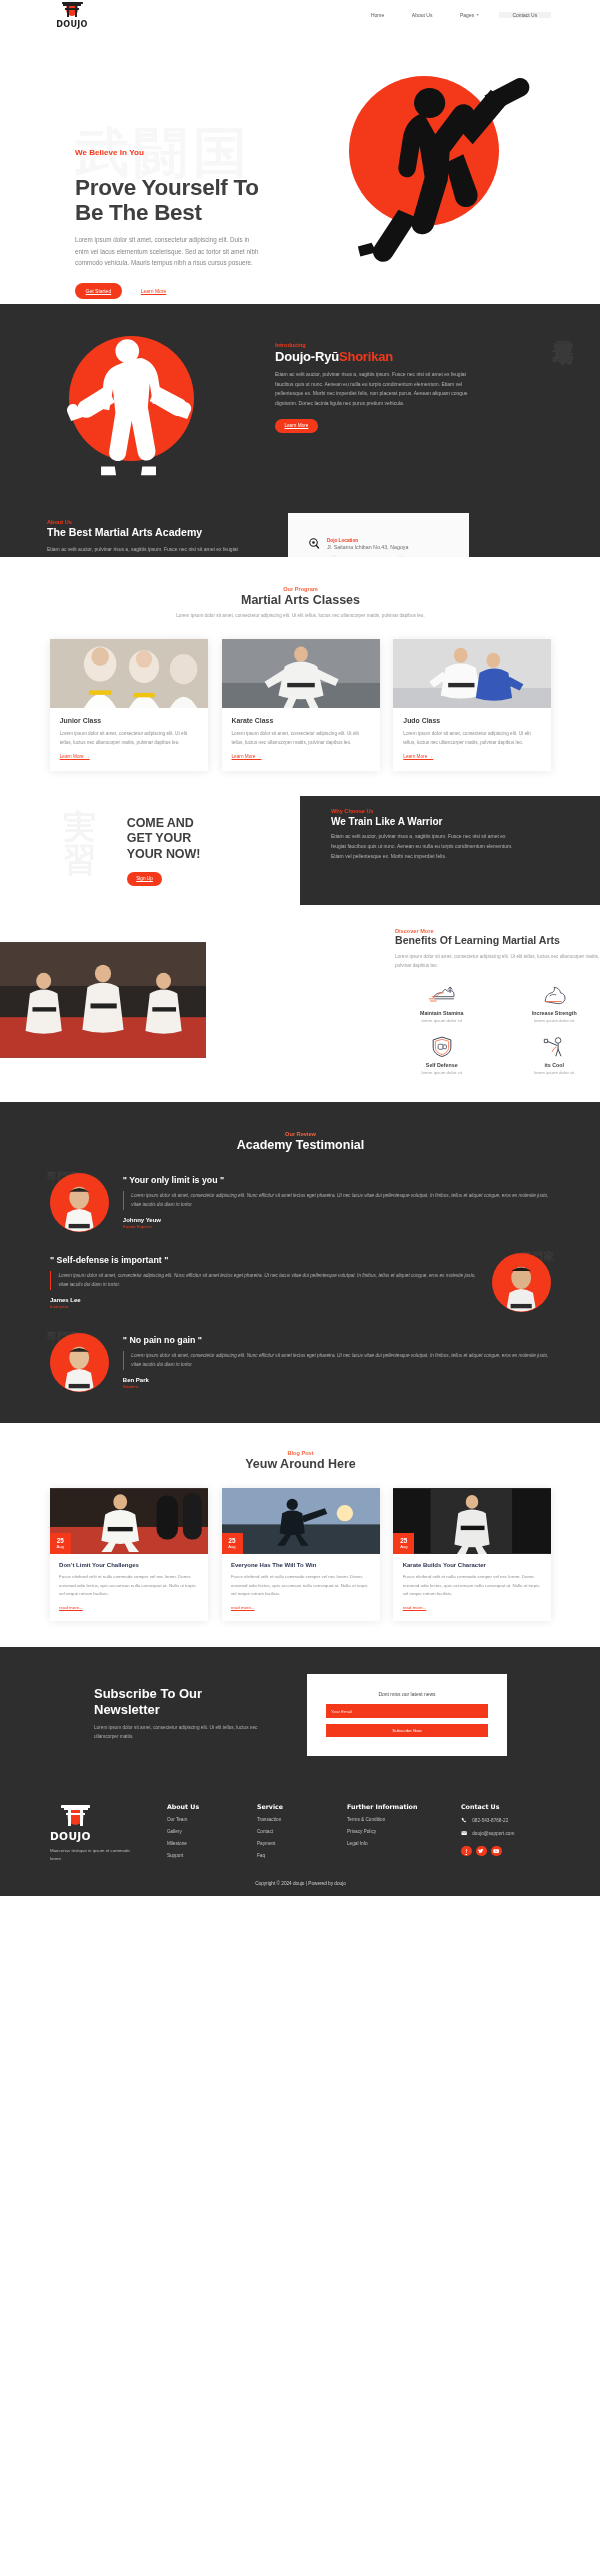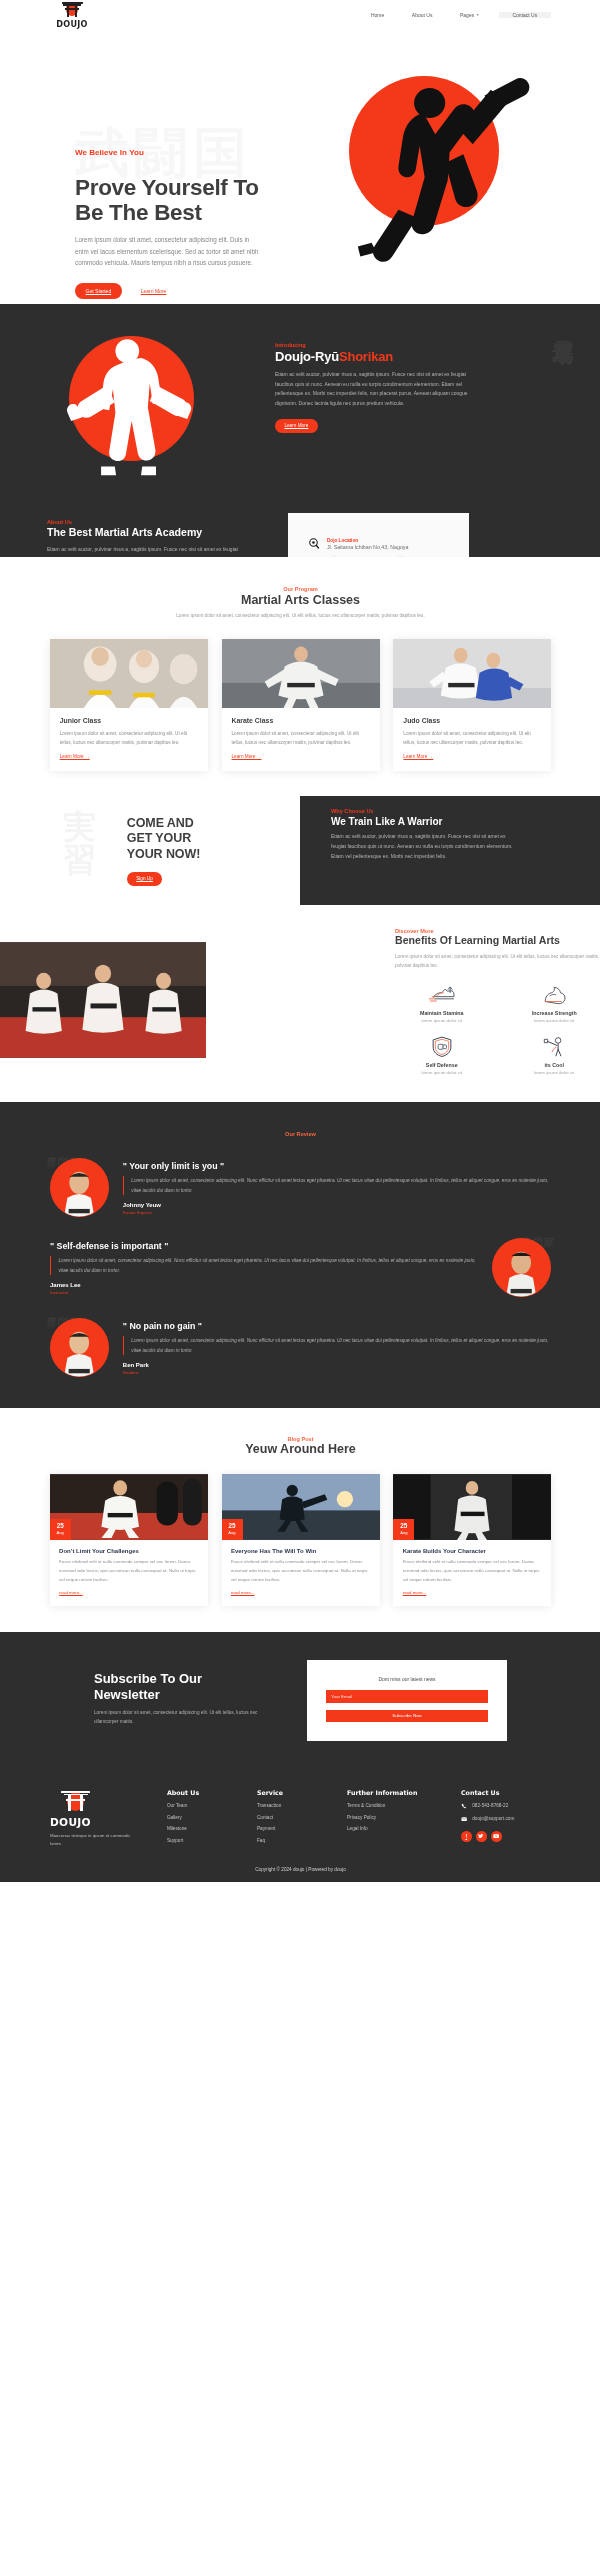--- a/index.html
+++ b/index.html
@@ -526,20 +526,21 @@
         <div class="bene-sub">lorem ipsum dolor sit</div>
       </div>
 
     </div>
   </div>
 </div>
 
 <div class="testi">
   <div class="testi-head">
     <div class="sec-eyebrow">Our Review</div>
+    <div class="testi-h2">Academy Testimonial</div>
   </div>
 
   <div class="t-row">
     <div class="t-av">
       <div class="t-av-kanji">専門家</div>
       <div class="t-av-circle"></div>
       <svg viewBox="0 0 95 95" style="position:absolute;left:0;top:0;width:59px;height:59px">
         <defs>
               <clipPath id="c1">
                 <circle cx="47" cy="47" r="47"></circle>

